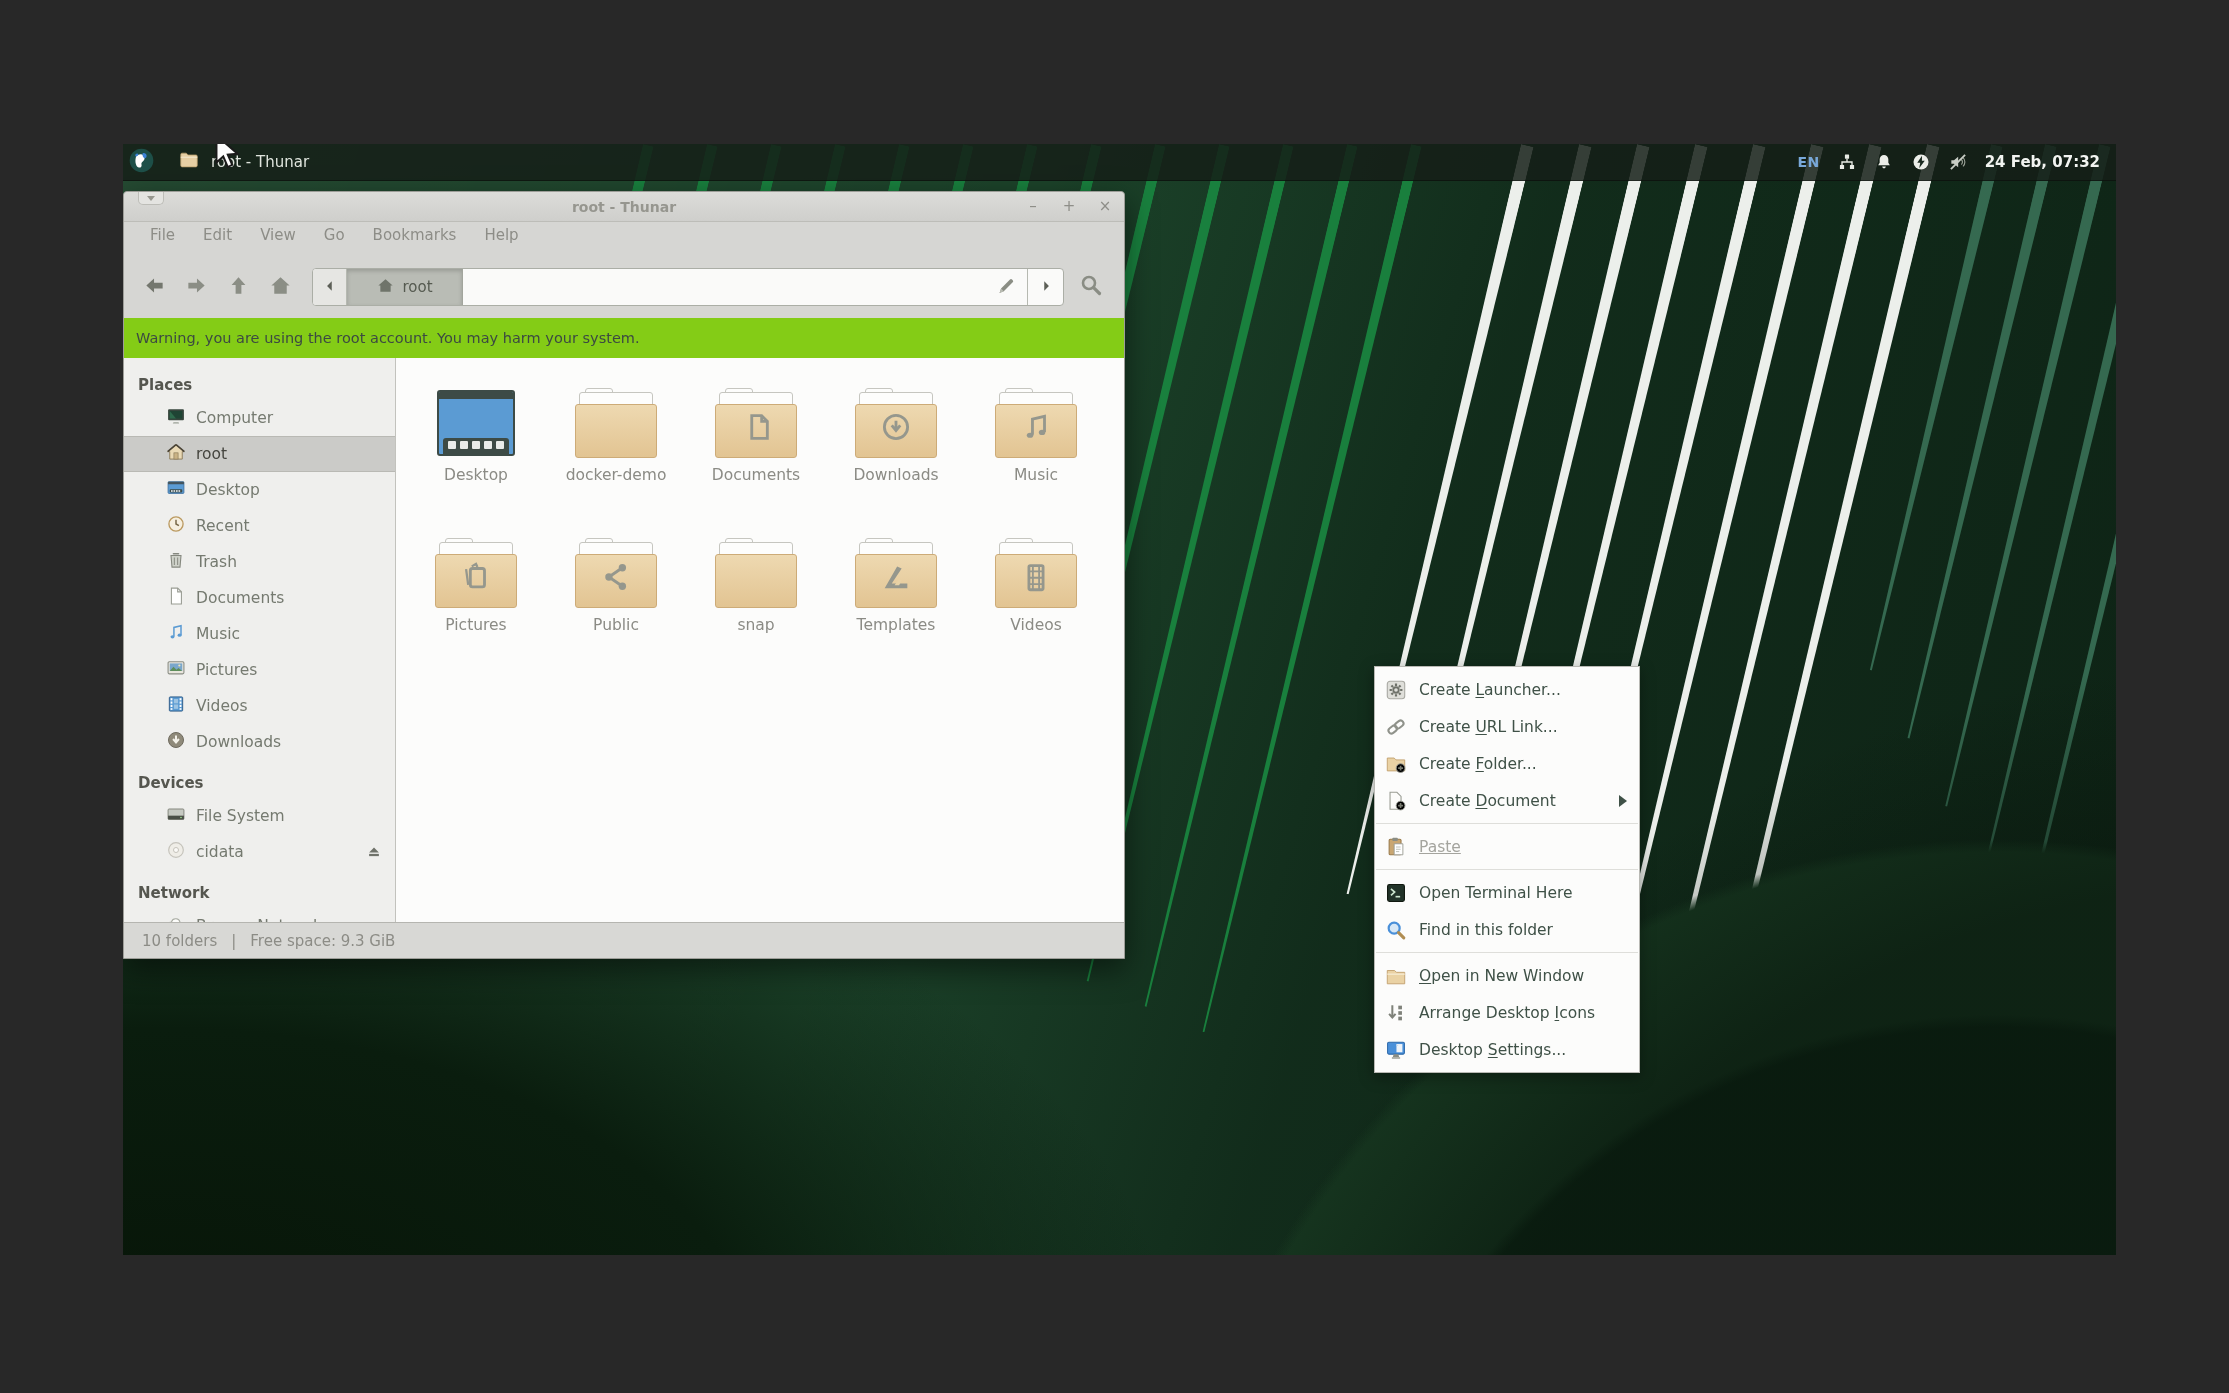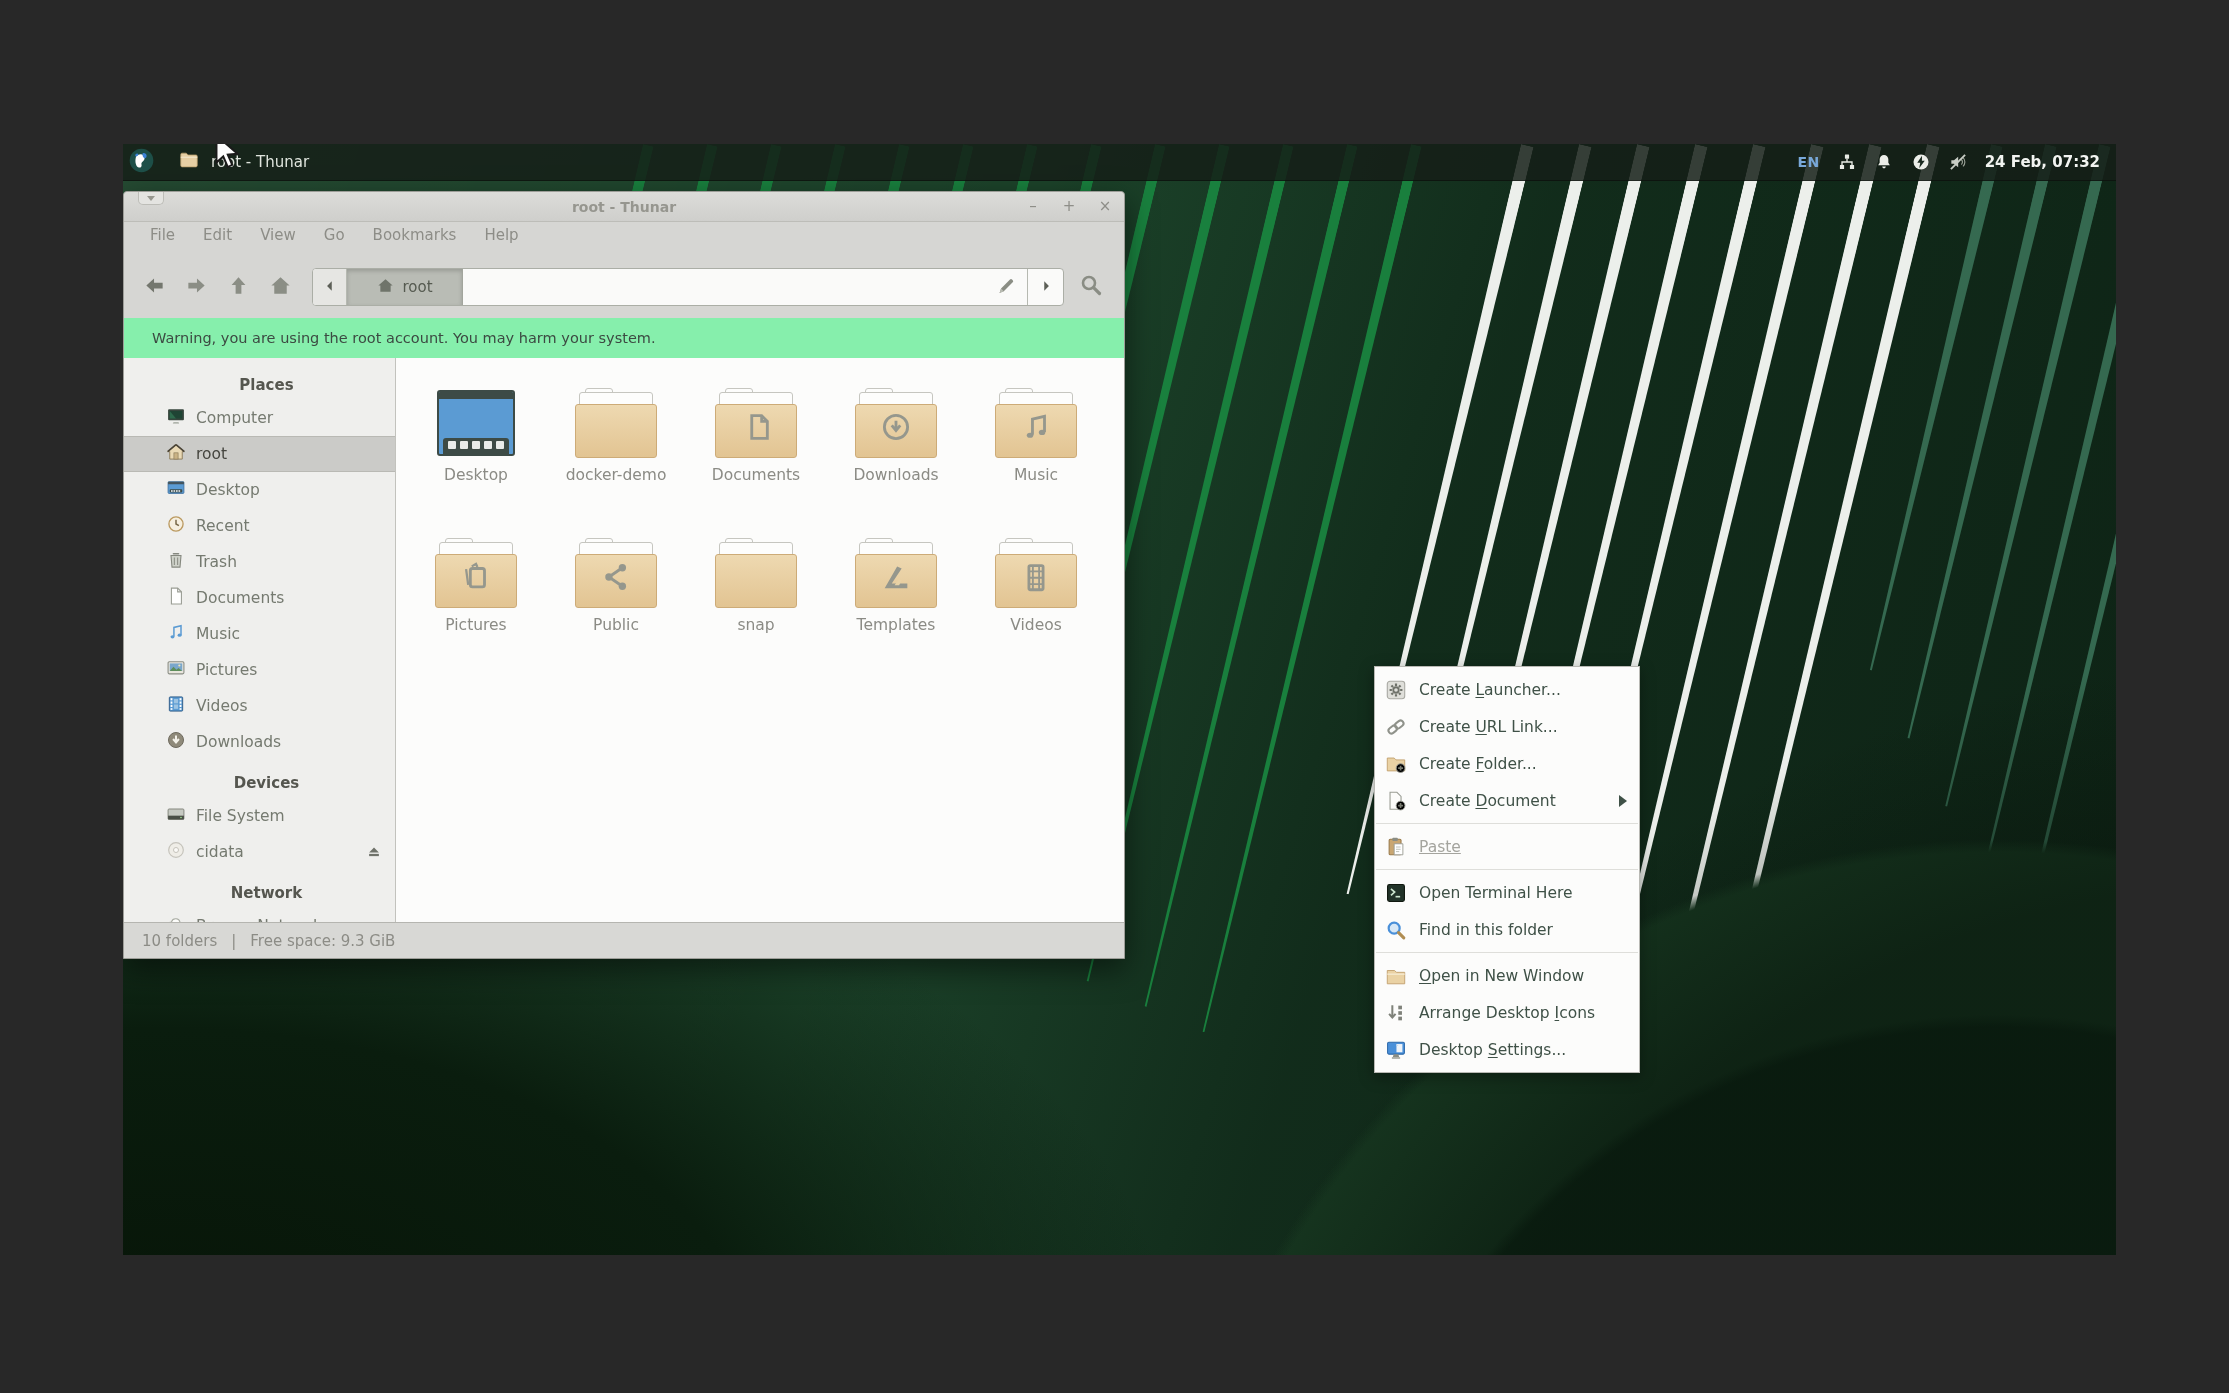--- a/index.html
+++ b/index.html
@@ -51,25 +51,25 @@
   .seg{display:flex;align-items:center;justify-content:center;}
   .seg-chevL{width:34px;background:#e6e6e3;border-right:1px solid #b6b9b1;}
   .seg-root{width:116px;background:#b9bcb5;border-right:1px solid #a2a59d;gap:7px;color:#555a50;font-size:15px;box-shadow:inset 0 2px 4px rgba(0,0,0,0.18);}
   .seg-root svg{width:19px;height:19px;}
   .seg-fill{flex:1;justify-content:flex-end;padding-right:10px;}
   .seg-fill svg{width:21px;height:21px;}
   .seg-chevR{width:36px;border-left:1px solid #b6b9b1;}
   .seg-chevL svg,.seg-chevR svg{width:14px;height:14px;}
   .searchbtn{width:42px;height:38px;display:flex;align-items:center;justify-content:center;}
   .searchbtn svg{width:24px;height:24px;}
-  .warning{height:40px;flex:0 0 40px;background:#86efac;display:flex;align-items:center;padding-left:28px;
+  .warning{height:40px;flex:0 0 40px;background:#84cc16;display:flex;align-items:center;padding-left:12px;
            color:#3c4a42;font-size:14.5px;}
   .content{flex:1;display:flex;min-height:0;}
   .sidebar{width:272px;flex:0 0 272px;background:#efefed;border-right:1px solid #c2c2bd;padding-top:12px;overflow:hidden;}
-  .sb-h{font-size:15px;font-weight:bold;color:#55564f;padding:6px 0 6px 14px;text-align:center;}
+  .sb-h{font-size:15px;font-weight:bold;color:#55564f;padding:6px 0 6px 14px;}
   .sb-h.gap{margin-top:8px;}
   .sb-item{height:36px;display:flex;align-items:center;gap:10px;padding-left:42px;font-size:15.5px;color:#757a70;position:relative;}
   .sb-item svg{width:20px;height:20px;flex:0 0 20px;}
   .sb-item.sel{background:#cbcbc8;border-top:1px solid #b9b9b4;border-bottom:1px solid #b9b9b4;color:#45453f;}
   .sb-eject{position:absolute;right:12px;top:9px;}
   .sb-eject svg{width:18px;height:18px;}
   .files{flex:1;background:#fcfcfb;padding:30px 0 0 10px;display:flex;flex-wrap:wrap;align-content:flex-start;}
   .fcell{width:140px;height:150px;display:flex;flex-direction:column;align-items:center;}
   .ficon{position:relative;width:86px;height:70px;}
   .fback{position:absolute;left:6px;right:6px;top:4px;bottom:4px;background:#fdfdfc;border:1px solid #c6c6c0;border-radius:3px;}

